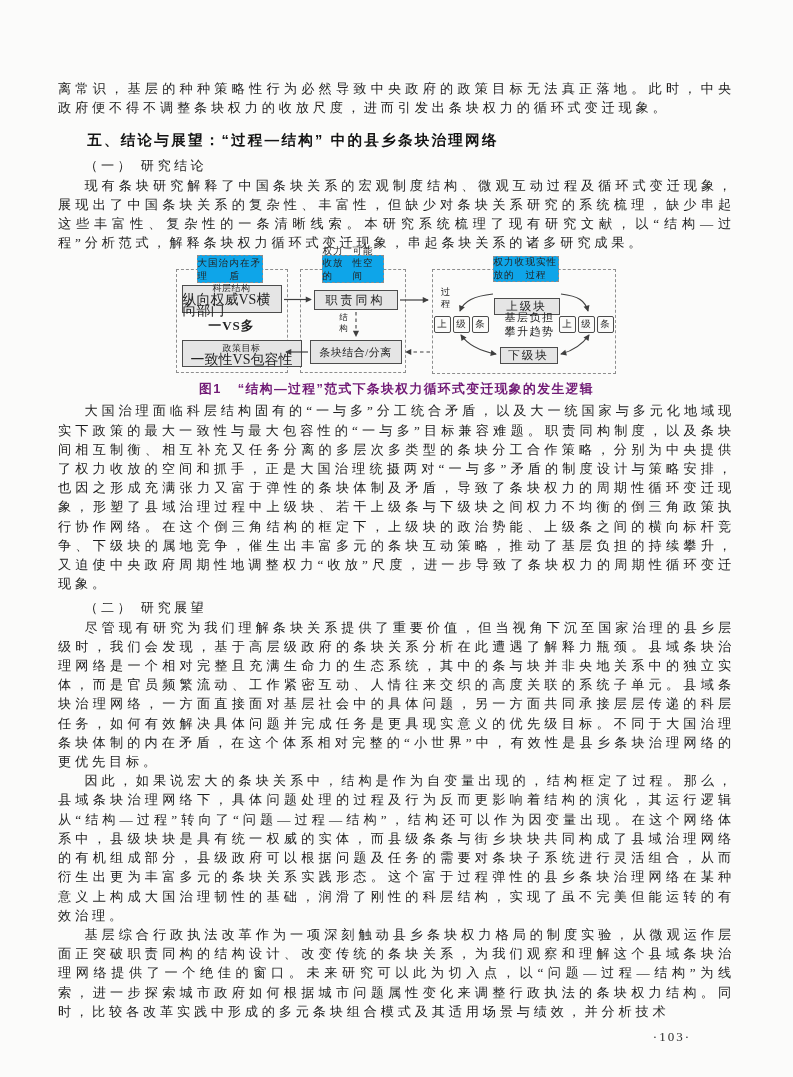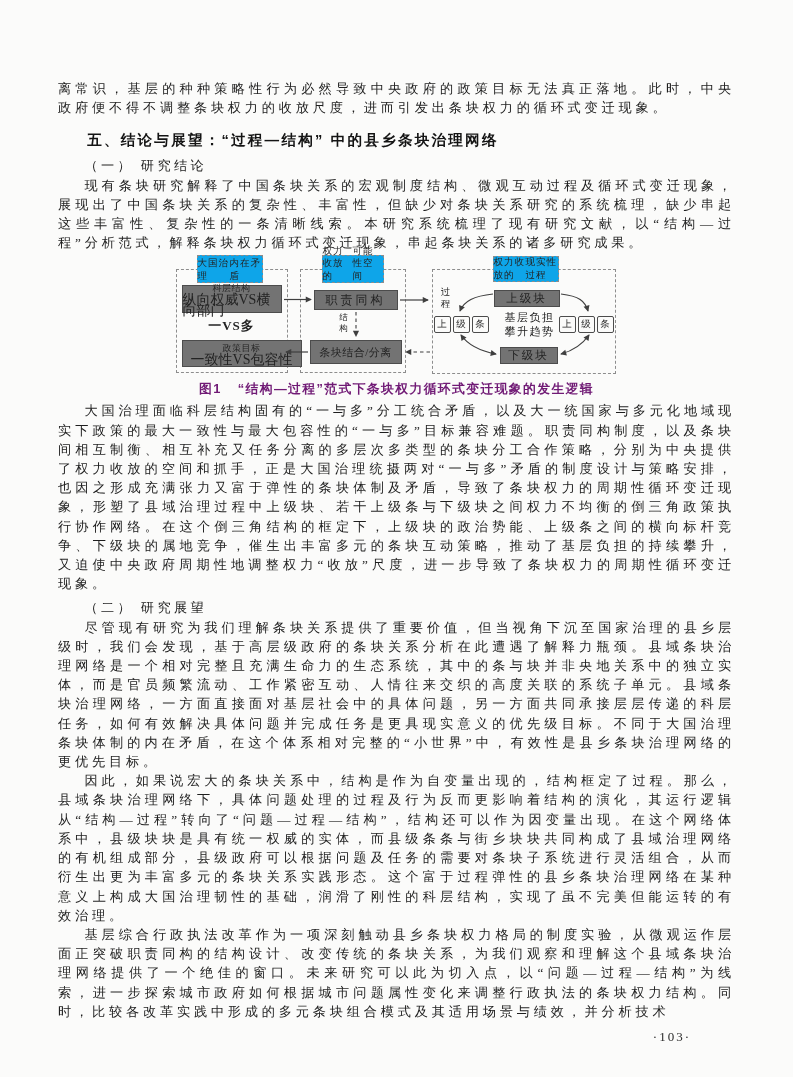--- a/index.html
+++ b/index.html
@@ -23,21 +23,21 @@
   .fig{position:relative;width:450px;height:120px;margin:0 auto;
        font-family:"Liberation Serif","DejaVu Serif",serif;color:#232323;}
   .fig svg{position:absolute;left:0;top:0;z-index:3;pointer-events:none;}
   .dashc{position:absolute;border:1px dashed #8d8d8d;box-sizing:border-box;z-index:1;}
   .dtitle{
     position:absolute;border:1px dashed #8d8d8d;box-sizing:border-box;background:#0ea5e9;
     display:flex;flex-direction:row;align-items:flex-end;justify-content:center;
     font-size:9.5px;line-height:12.5px;letter-spacing:1px;z-index:2;
   }
   .sbox{
-    position:absolute;border:1px solid #4c4c4c;box-sizing:border-box;background:#737373;
+    position:absolute;border:1px solid #4c4c4c;box-sizing:border-box;background:#e5e5e5;
     display:flex;flex-direction:column;align-items:center;justify-content:center;z-index:2;
   }
   .mini{
     position:absolute;width:17px;height:17px;border:1px solid #4c4c4c;border-radius:2px;
     box-sizing:border-box;background:#fbfbfa;display:flex;align-items:center;justify-content:center;
     font-size:9.5px;z-index:2;
   }
   .fz9{font-size:9px;line-height:11.5px;letter-spacing:0.5px;}
   .fz8{font-size:14px;line-height:11px;letter-spacing:0;}
   .one-vs{position:absolute;left:10px;top:62px;width:100px;text-align:center;
@@ -122,21 +122,21 @@
 
       <div class="dashc" style="left:260px;top:15px;width:184px;height:105px"></div>
       <div class="dtitle" style="left:321px;top:2px;width:66px;height:26px">
         <span>权力收放的</span>
         <span>现实性过程</span>
       </div>
       <div class="plabel" style="left:267px;top:32px;width:14px">
         <span style="display:block">过</span>
         <span style="display:block">程</span>
       </div>
-      <div class="sbox bt-lg" style="left:322px;top:36px;width:66px;height:17px">上级块</div>
+      <div class="sbox bt-lg" style="left:322px;top:44px;width:66px;height:17px">上级块</div>
 
       <div class="mini" style="left:262px;top:62px">上</div>
       <div class="mini" style="left:281px;top:62px">级</div>
       <div class="mini" style="left:300px;top:62px">条</div>
 
       <div class="center-note">
         <span style="display:block">基层负担</span>
         <span style="display:block">攀升趋势</span>
       </div>
 

